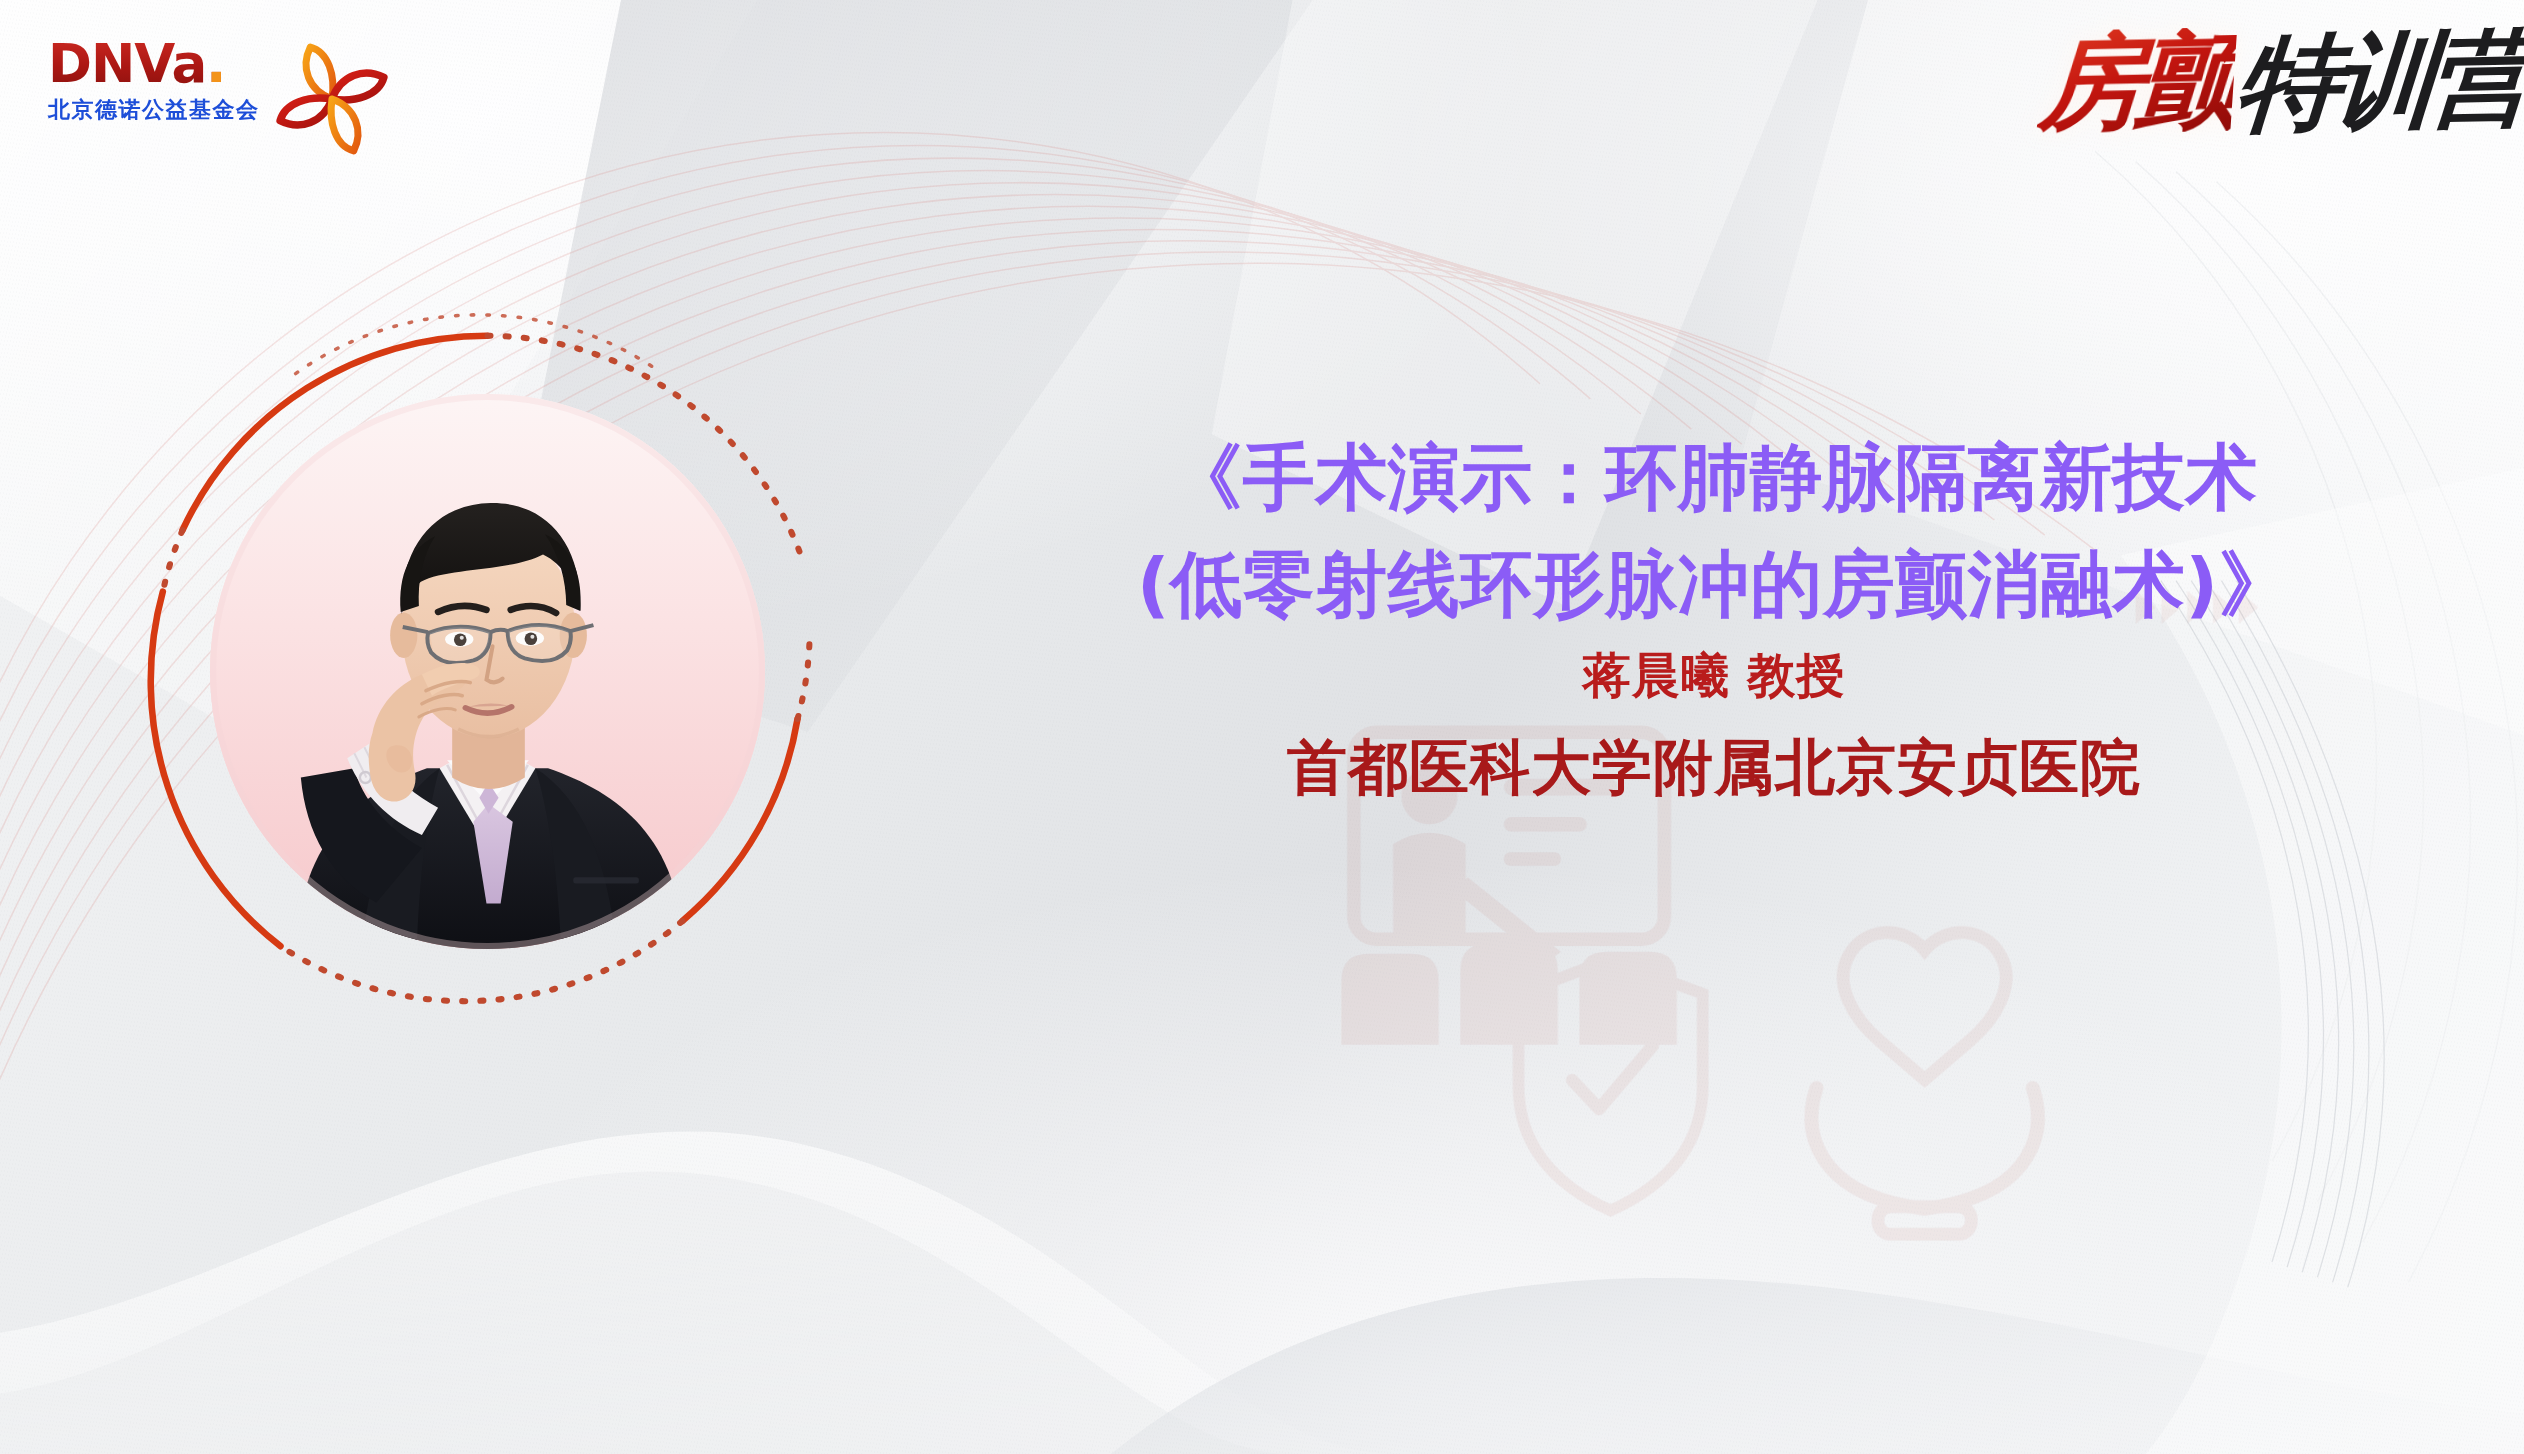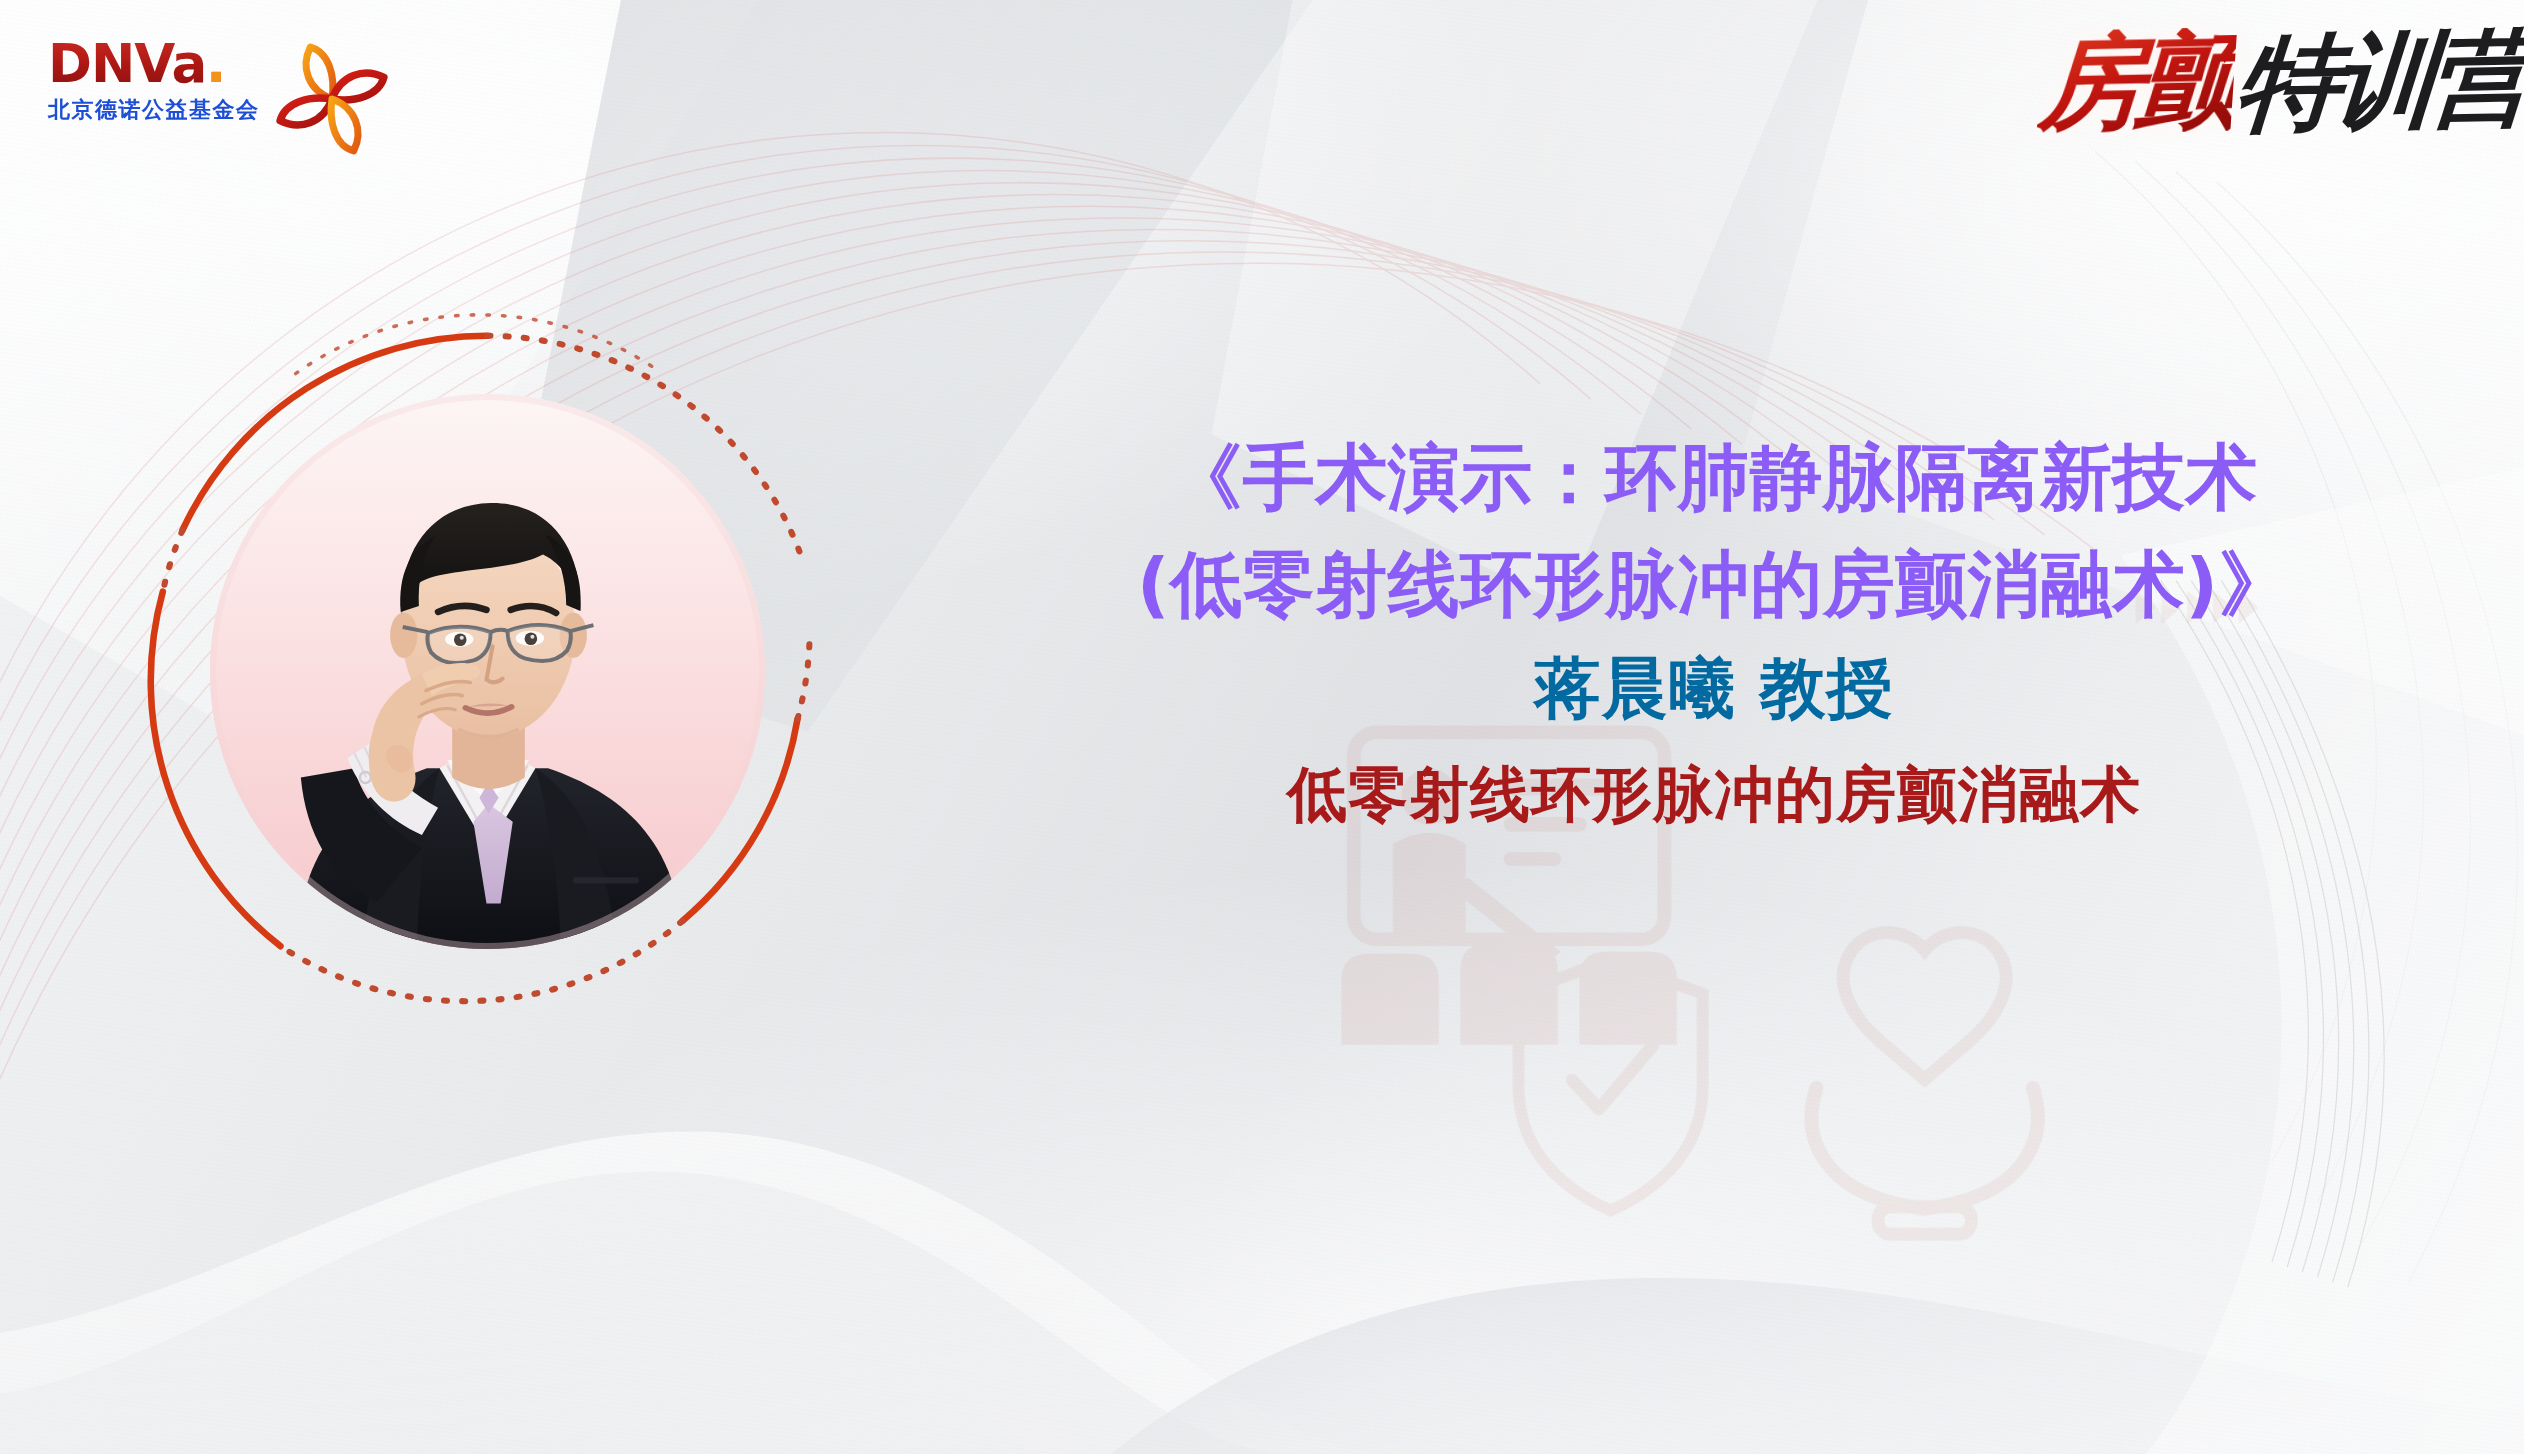--- a/index.html
+++ b/index.html
@@ -123,23 +123,23 @@
     color:#a8191a;
   }
   .cn { font-family:"DejaVu Sans","Liberation Sans",sans-serif; font-weight:bold; }
   #title-line-1, #title-line-2 {
     font-size:72px; line-height:1.48;
     letter-spacing:0.5px;
     white-space:nowrap;
     color:#8b5cf6;
   }
   #presenter-name {
-    font-size:66px; line-height:1.48;
+    font-size:48px; line-height:1.48;
     letter-spacing:1px; white-space:nowrap;
-    color:#0369a1;
+    color:#b91c1c;
     margin-top:3px;
   }
   #presenter-affiliation {
     font-size:60px; line-height:1.5;
     letter-spacing:1px; white-space:nowrap;
     color:#a8191a;
     margin-top:11px;
   }
 </style>
 </head>
@@ -440,15 +440,15 @@
 
       <ellipse cx="550" cy="550" rx="550" ry="550" fill="none" stroke="#f3d5d7" stroke-width="24" opacity=".35"></ellipse>
     </svg>
   </div>
 </div>
 
 <div id="title-block">
   <div id="title-line-1" class="cn">《手术演示：环肺静脉隔离新技术</div>
   <div id="title-line-2" class="cn">(低零射线环形脉冲的房颤消融术)》</div>
   <div id="presenter-name" class="cn">蒋晨曦  教授</div>
-  <div id="presenter-affiliation" class="cn">低零射线环形脉冲的房颤消融术</div>
+  <div id="presenter-affiliation" class="cn">首都医科大学附属北京安贞医院</div>
 </div>
 
 
 </body></html>

